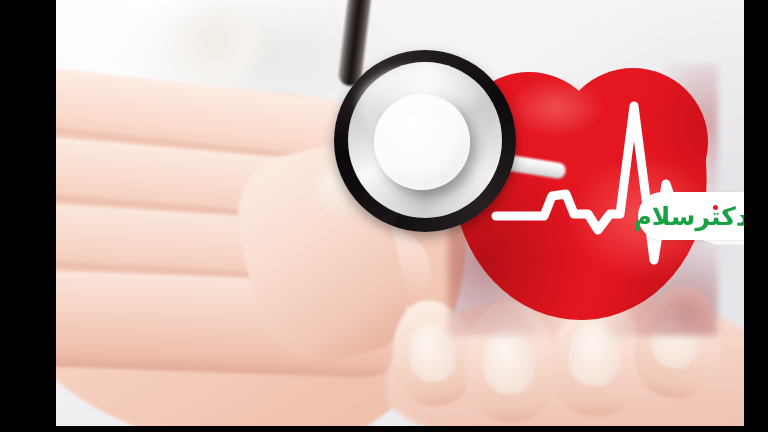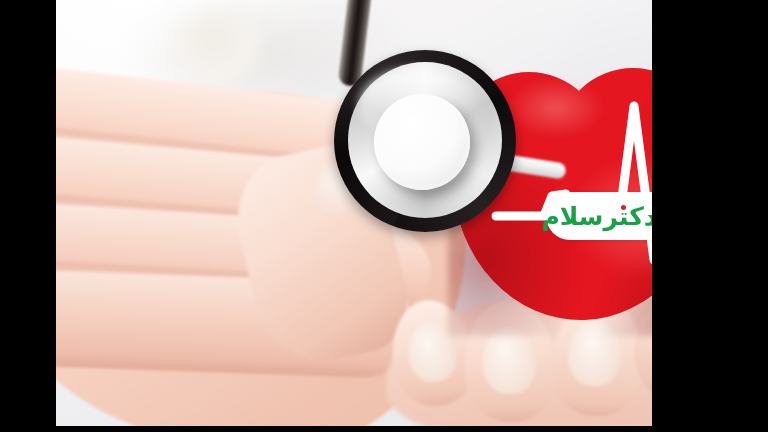--- a/index.html
+++ b/index.html
@@ -1,20 +1,20 @@
 <!DOCTYPE html>
 <html><head>
 <meta charset="utf-8">
 <style>
   html,body{margin:0;padding:0;background:#000;}
   body{font-family:"DejaVu Sans", sans-serif;}
 
   #stage{
     position:relative;
-    width:652px;height:432px;
+    width:744px;height:432px;
     overflow:hidden;
     background:#000;
   }
 
   
   #photo{
     position:absolute;
     left:56px; top:0; right:0; bottom:6px;
     overflow:hidden;
     background:#e9e9ec;

